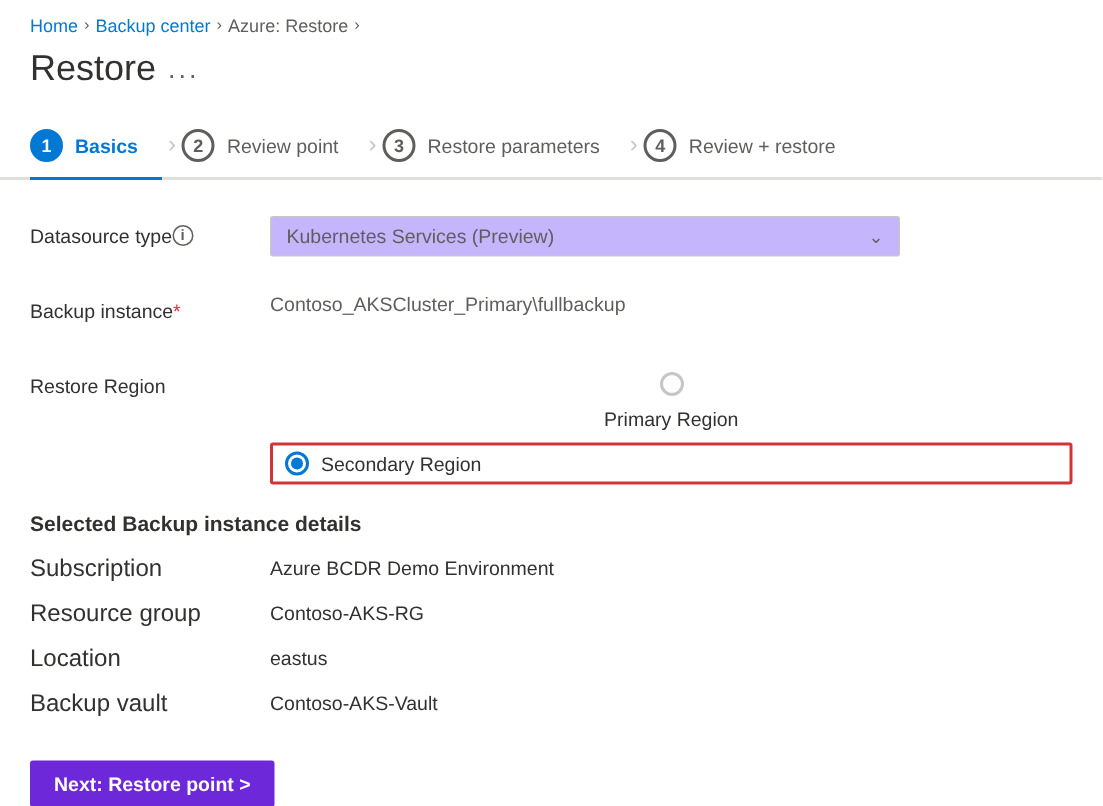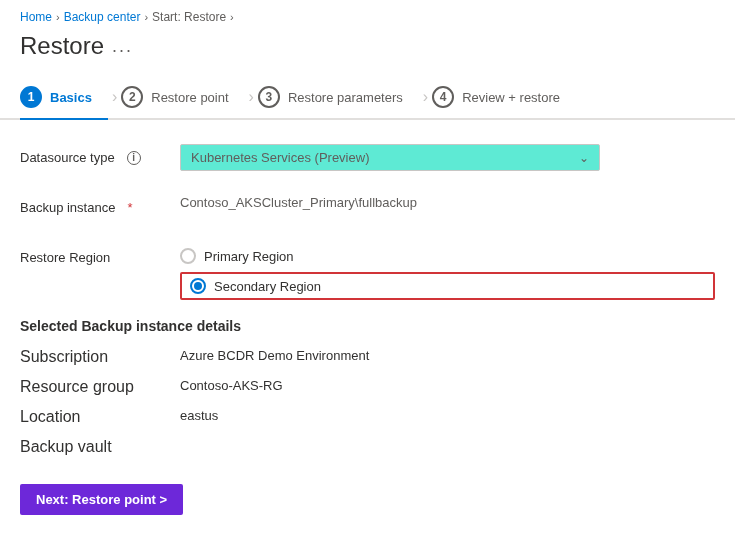--- a/index.html
+++ b/index.html
@@ -119,22 +119,21 @@
       margin-bottom: 18px;
       min-height: 32px;
     }
     .form-label {
       width: 160px;
       min-width: 160px;
       padding-top: 6px;
       font-size: 13px;
       color: #323130;
       display: flex;
-      align-items: center;
-      gap: 12px;
+      gap: 0;
     }
     .form-label .required {
       color: #d13438;
     }
     .info-icon {
       display: inline-flex;
       align-items: center;
       justify-content: center;
       width: 14px;
       height: 14px;
@@ -150,21 +149,21 @@
       flex: 1;
     }
 
     
     .dropdown {
       display: flex;
       align-items: center;
       border: 1px solid #c8c6c4;
       border-radius: 2px;
       padding: 5px 10px;
-      background: #5eead4;
+      background: #c4b5fd;
       min-width: 360px;
       max-width: 420px;
       justify-content: space-between;
     }
     .dropdown-value {
       color: #605e5c;
       font-size: 13px;
     }
     .dropdown-arrow {
       color: #605e5c;
@@ -183,20 +182,21 @@
       display: flex;
       flex-direction: column;
       gap: 8px;
       padding-top: 4px;
     }
     .radio-option {
       display: flex;
       align-items: center;
       gap: 8px;
       cursor: pointer;
+      flex-direction: column;
     }
     .radio-custom {
       width: 16px;
       height: 16px;
       border-radius: 50%;
       border: 2px solid #c8c6c4;
       background: #fff;
       display: flex;
       align-items: center;
       justify-content: center;
@@ -275,38 +275,38 @@
     }
   </style>
 </head>
 <body>
 
 <div class="breadcrumb">
   <a>Home</a>
   <span class="sep">›</span>
   <a>Backup center</a>
   <span class="sep">›</span>
-  <span class="current">Start: Restore</span>
+  <span class="current">Azure: Restore</span>
   <span class="sep">›</span>
 </div>
 
 <div class="page-title-row">
   <h1 class="page-title">Restore</h1>
   <span class="page-title-dots">...</span>
 </div>
 
 <div class="wizard-steps">
   <div class="step active">
     <div class="step-circle">1</div>
     <span class="step-label">Basics</span>
   </div>
   <span class="step-sep">›</span>
   <div class="step">
     <div class="step-circle">2</div>
-    <span class="step-label">Restore point</span>
+    <span class="step-label">Review point</span>
   </div>
   <span class="step-sep">›</span>
   <div class="step">
     <div class="step-circle">3</div>
     <span class="step-label">Restore parameters</span>
   </div>
   <span class="step-sep">›</span>
   <div class="step">
     <div class="step-circle">4</div>
     <span class="step-label">Review + restore</span>
@@ -372,20 +372,21 @@
         <div class="details-value">Contoso-AKS-RG</div>
       </div>
 
       <div class="details-row">
         <div class="details-label">Location</div>
         <div class="details-value">eastus</div>
       </div>
 
       <div class="details-row">
         <div class="details-label">Backup vault</div>
+        <div class="details-value">Contoso-AKS-Vault</div>
       </div>
 
     </div>
   </div>
 
 </div>
 
 <div class="bottom-bar">
   <button class="btn-primary">Next: Restore point &gt;</button>
 </div>

